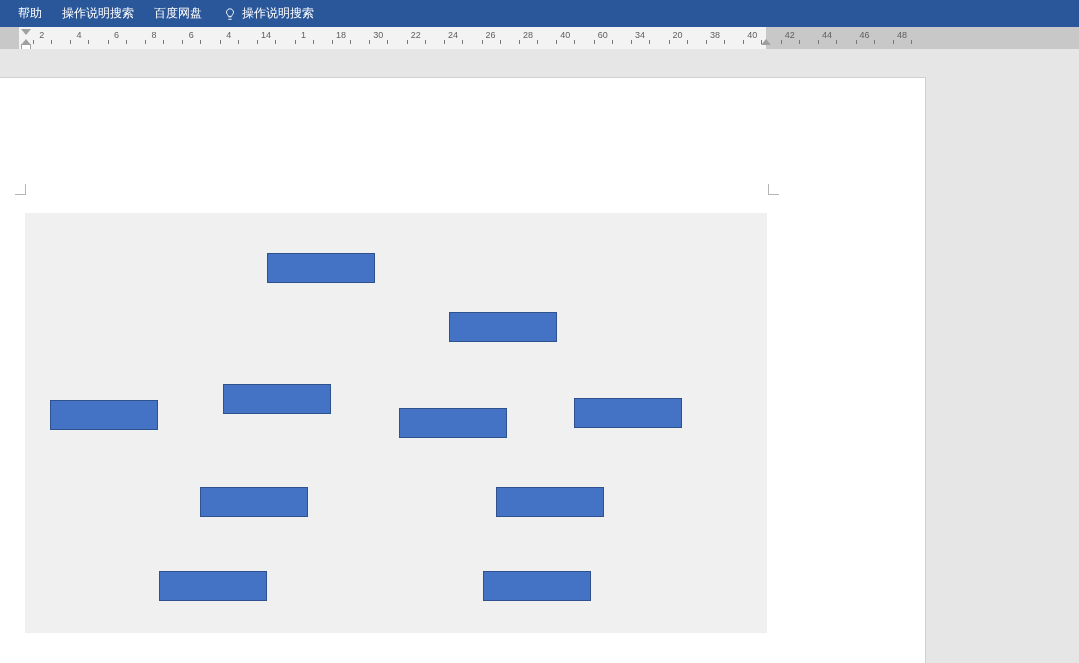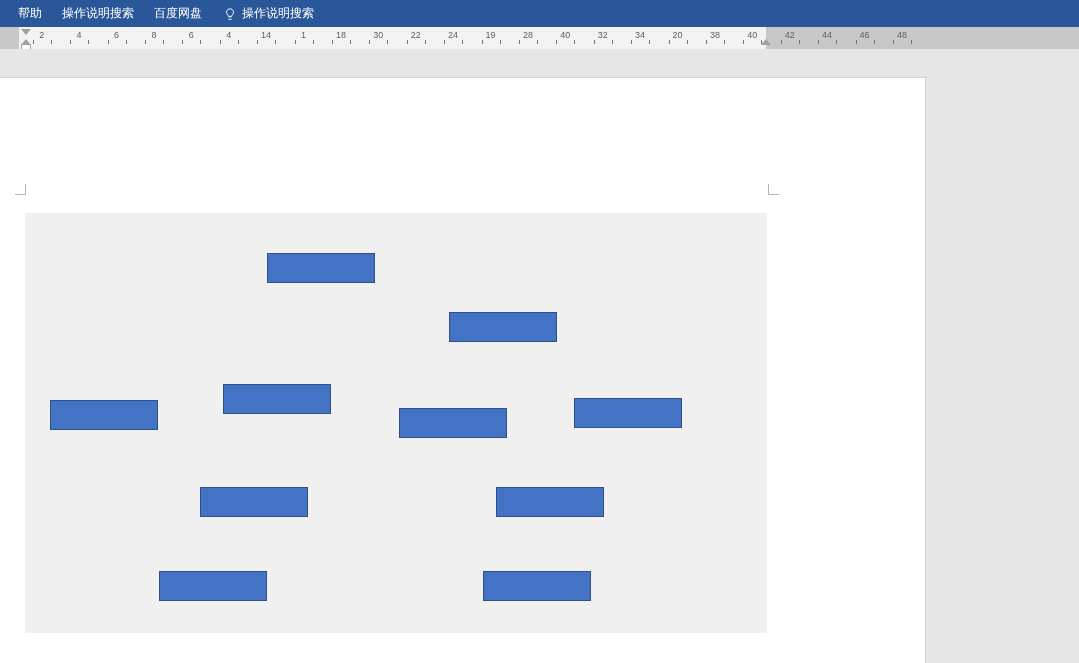--- a/index.html
+++ b/index.html
@@ -117,36 +117,36 @@
         <div class="num">22</div>
         <div class="bar" style="left: -9px;"></div>
         <div class="bar" style="left: 9px;"></div>
       </div>
       <div class="tick" style="left: 453.1px;">
         <div class="num">24</div>
         <div class="bar" style="left: -9px;"></div>
         <div class="bar" style="left: 9px;"></div>
       </div>
       <div class="tick" style="left: 490.5px;">
-        <div class="num">19</div>
+        <div class="num">26</div>
         <div class="bar" style="left: -9px;"></div>
         <div class="bar" style="left: 9px;"></div>
       </div>
       <div class="tick" style="left: 527.9px;">
         <div class="num">28</div>
         <div class="bar" style="left: -9px;"></div>
         <div class="bar" style="left: 9px;"></div>
       </div>
       <div class="tick" style="left: 565.3px;">
         <div class="num">40</div>
         <div class="bar" style="left: -9px;"></div>
         <div class="bar" style="left: 9px;"></div>
       </div>
       <div class="tick" style="left: 602.7px;">
-        <div class="num">32</div>
+        <div class="num">60</div>
         <div class="bar" style="left: -9px;"></div>
         <div class="bar" style="left: 9px;"></div>
       </div>
       <div class="tick" style="left: 640.1px;">
         <div class="num">34</div>
         <div class="bar" style="left: -9px;"></div>
         <div class="bar" style="left: 9px;"></div>
       </div>
       <div class="tick" style="left: 677.5px;">
         <div class="num">20</div>

